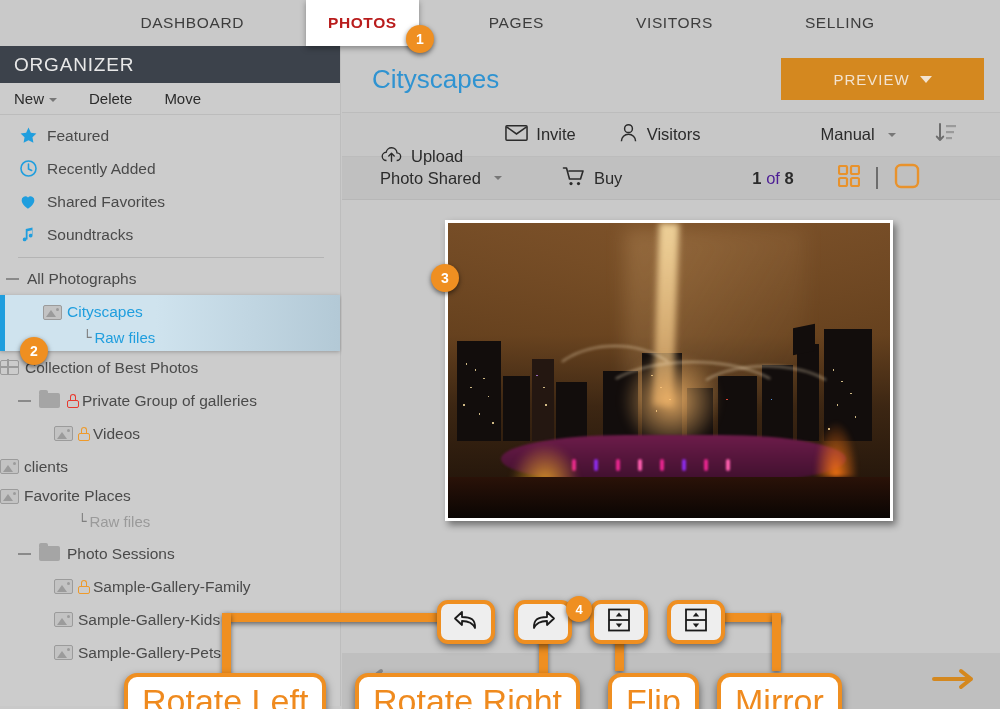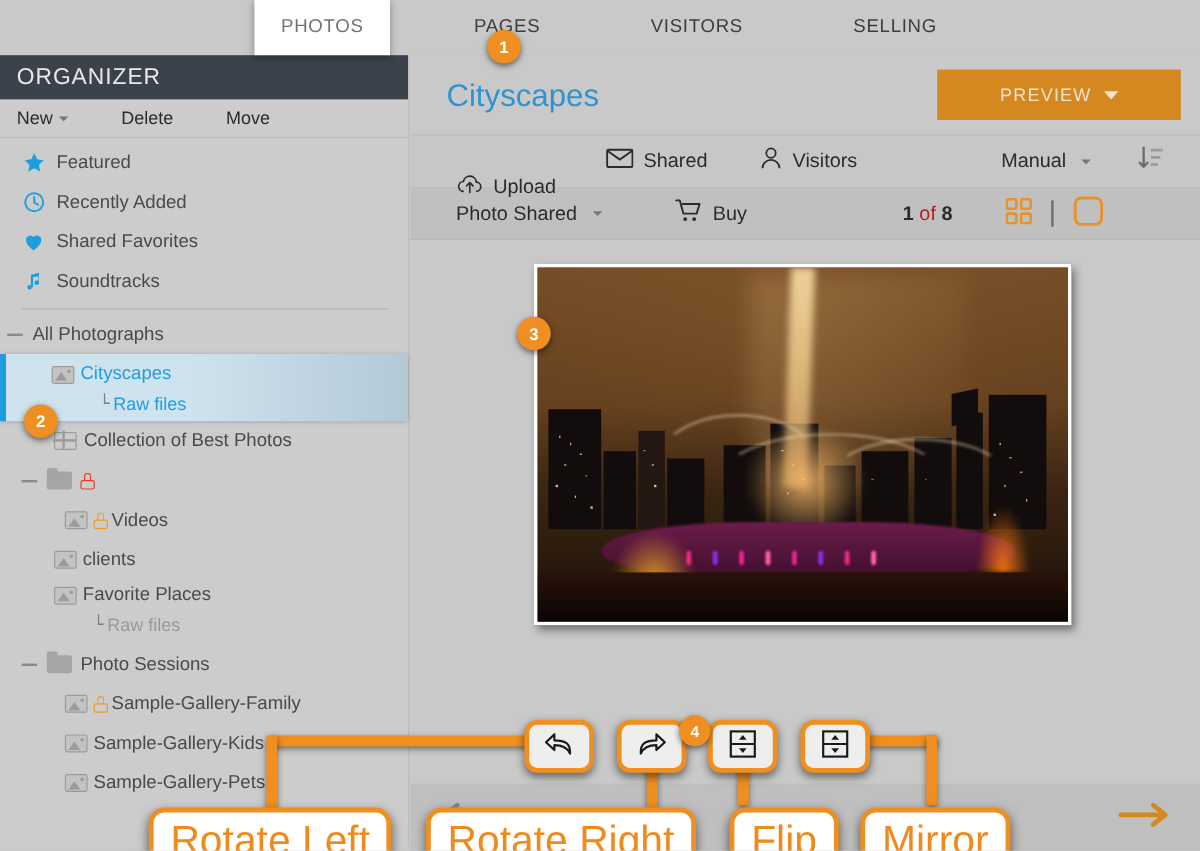--- a/index.html
+++ b/index.html
@@ -20,23 +20,23 @@
   .tab{
     height:46px; line-height:46px; padding:0 22px;
     font-size:15.5px; letter-spacing:0.6px; color:#3d3d3d;
     white-space:nowrap; cursor:pointer;
   }
   .tab.spacer1{ margin-right:40px; }
   .tab.spacer2{ margin-right:48px; }
   .tab.spacer3{ margin-right:48px; }
   .tab.spacer4{ margin-right:48px; }
   .tab.active{
-    background:#ffffff; color:#737373;
+    background:#ffffff; color:#b91c1c;
     box-shadow:0 2px 6px rgba(0,0,0,.35);
-    position:relative; z-index:6;
+    position:relative; z-index:6;font-weight:bold;
   }
 
   
   .badge{
     position:absolute; width:28px; height:28px; border-radius:50%;
     background:#ef8f21; color:#fff; font-size:14px; font-weight:bold;
     display:flex; align-items:center; justify-content:center;
     box-shadow:0 2px 5px rgba(0,0,0,.55); z-index:40;
   }
   #badge1{ left:406px; top:25px; }
@@ -48,21 +48,21 @@
   .sidebar{
     position:absolute; left:0; top:46px; width:341px; height:660px;
     background:#cccccc; border-right:1px solid #bdbdbd;text-align:center;
   }
   .org-header{
     height:37px; background:#3c424b; color:#e8e8e8;
     font-size:19px; letter-spacing:.8px; display:flex; align-items:center;
     padding-left:14px;
   }
   .org-actions{
-    height:32px; display:flex; align-items:center; gap:16px;
+    height:32px; display:flex; align-items:center; gap:4px;
     font-size:15px; color:#2b2b2b; border-bottom:1px solid #bcbcbc;
     background:#cccccc;
   }
   .org-actions .act{ padding:0 14px; cursor:pointer; white-space:nowrap;}
   .caret{ display:inline-block; width:0;height:0;
     border-left:4px solid transparent;border-right:4px solid transparent;
     border-top:4px solid #777; margin-left:5px; vertical-align:middle;}
 
   .nav-list{ padding-top:4px; }
   .nav-row{
@@ -72,21 +72,21 @@
   .nav-row .ic{ width:24px; display:flex; align-items:center; justify-content:center; margin-right:7px;}
   .divider{ height:1px; background:#b4b4b4; margin:6px 16px 4px 18px;}
 
   .tree-row{
     display:flex; align-items:center; height:33px;
     font-size:15.5px; color:#4a4a4a; white-space:nowrap; cursor:pointer;
     position:relative;
   }
   .minus{ width:13px;height:2px;background:#8a8a8a; margin-right:8px;}
   .indent0{ padding-left:6px; }
-  .indent1{ padding-left:45px; }
+  .indent1{ }
   .indent2{ padding-left:54px; }
   .sub-row{
     display:flex; align-items:center; height:24px; font-size:15px;
     padding-left:78px; color:#9a9a9a; white-space:nowrap;
   }
   .sel{
     background:linear-gradient(to right,#cfe3ee 0%,#cfe3ee 45%,#b3c9d6 100%);
     border-left:5px solid #1f9ede; box-shadow:0 1px 4px rgba(0,0,0,.25);
   }
   .sel .g-name{ color:#1f9ede; }
@@ -194,20 +194,21 @@
   .nav-arrow{cursor:pointer;}
   .view-ic{cursor:pointer;}
 </style>
 </head>
 <body>
 
 <div id="app">
 
   <div class="topnav">
     <div class="topnav-inner">
+      <div class="tab spacer1">DASHBOARD</div>
       <div class="tab active spacer2">PHOTOS</div>
       <div class="tab spacer3">PAGES</div>
       <div class="tab spacer4">VISITORS</div>
       <div class="tab">SELLING</div>
     </div>
   </div>
 
   <div class="sidebar">
 
     <div class="org-header">
@@ -285,20 +286,21 @@
         <span>Collection of Best Photos</span>
       </div>
 
       <div class="tree-row" style="padding-left:18px;">
         <span class="minus"></span>
         <span class="folder-ic"></span>
         <span class="lock red">
             <span class="shk"></span>
             <span class="bod"></span>
           </span>
+        <span>Private Group of galleries</span>
       </div>
 
       <div class="tree-row indent2">
         <span class="img-ic"></span>
         <span class="lock orange">
             <span class="shk"></span>
             <span class="bod"></span>
           </span>
         <span>Videos</span>
       </div>
@@ -372,21 +374,21 @@
         </span>
         <span>Upload</span>
       </div>
       <div class="tb-item" style="margin-left:42px;">
         <span>
           <svg width="23" height="18" viewBox="0 0 24 18">
               <rect x="1" y="1.5" width="22" height="15" rx="1" fill="none" stroke="#2b2b2b" stroke-width="1.6"></rect>
               <path d="M1.5 2.5L12 10 22.5 2.5" fill="none" stroke="#2b2b2b" stroke-width="1.6"></path>
             </svg>
         </span>
-        <span>Shared</span>
+        <span>Invite</span>
       </div>
       <div class="tb-item" style="margin-left:42px;">
         <span>
           <svg width="21" height="20" viewBox="0 0 22 22">
               <circle cx="11" cy="6.2" r="4.3" fill="none" stroke="#2b2b2b" stroke-width="1.6"></circle>
               <path d="M3.2 20c0-4.4 3.5-7.6 7.8-7.6s7.8 3.2 7.8 7.6" fill="none" stroke="#2b2b2b" stroke-width="1.6"></path>
             </svg>
         </span>
         <span>Visitors</span>
       </div>
@@ -416,21 +418,21 @@
           <svg width="24" height="21" viewBox="0 0 24 21">
               <path d="M1.5 2h3l3 11h11l2.5-8H7" fill="none" stroke="#2b2b2b" stroke-width="1.6" stroke-linecap="round" stroke-linejoin="round"></path>
               <circle cx="9" cy="17.6" r="1.6" fill="#2b2b2b"></circle>
               <circle cx="16.5" cy="17.6" r="1.6" fill="#2b2b2b"></circle>
             </svg>
         </span>
         <span>Buy</span>
       </div>
       <div style="margin-left:130px;font-size:16.5px;">
         <b>1</b>
-        <span style="color:#b91c1c;">of</span>
+        <span style="color:#4c1d95;">of</span>
         <b>8</b>
       </div>
       <div class="view-ic" style="margin-left:44px;">
         <svg width="22" height="22" viewBox="0 0 22 22">
           <rect x="1" y="1" width="8" height="8" rx="1.5" fill="none" stroke="#e8922c" stroke-width="2.2"></rect>
           <rect x="13" y="1" width="8" height="8" rx="1.5" fill="none" stroke="#e8922c" stroke-width="2.2"></rect>
           <rect x="1" y="13" width="8" height="8" rx="1.5" fill="none" stroke="#e8922c" stroke-width="2.2"></rect>
           <rect x="13" y="13" width="8" height="8" rx="1.5" fill="none" stroke="#e8922c" stroke-width="2.2"></rect>
         </svg>
       </div>

